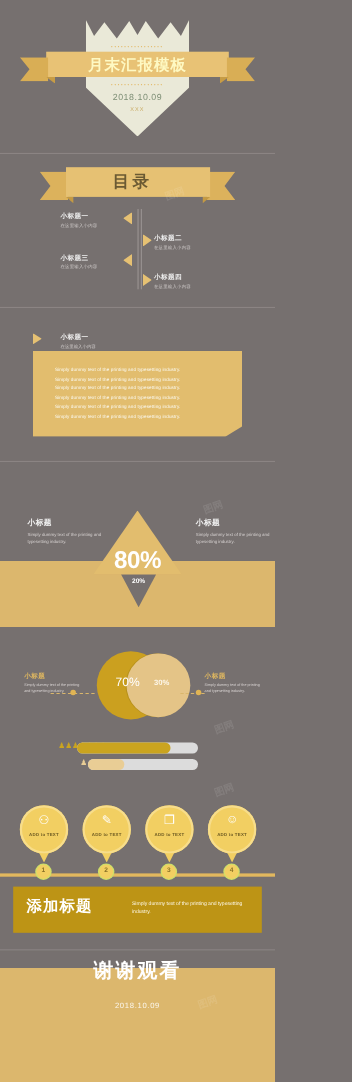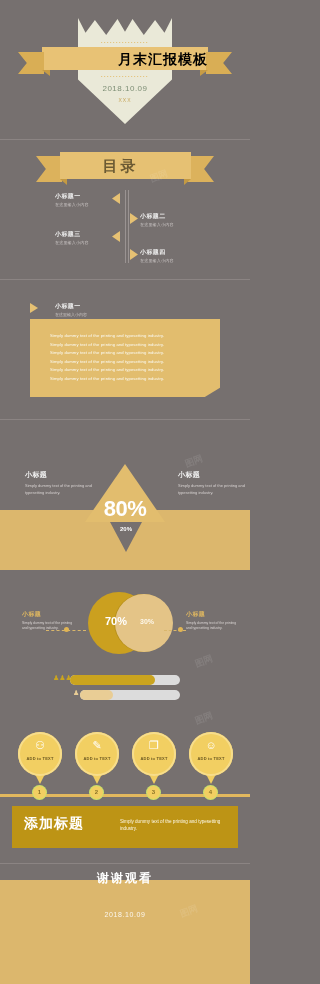--- a/index.html
+++ b/index.html
@@ -30,21 +30,21 @@
     background:#e8c275;
   }
   .ribbon-tail{position:absolute;top:52px;width:26px;height:22px;background:#d9ae55;}
   .tail-l{left:18px;clip-path:polygon(0 0,100% 0,100% 100%,0 100%,34% 50%);}
   .tail-r{left:206px;clip-path:polygon(0 0,100% 0,66% 50%,100% 100%,0 100%);}
   .tail-fold{position:absolute;top:70px;width:8px;height:6px;background:#c79c45;}
   .fold-l{left:42px;clip-path:polygon(0 0,100% 0,100% 100%);}
   .fold-r{left:200px;clip-path:polygon(0 0,100% 0,0 100%);}
   .cover-title{
     position:absolute;left:42px;top:48px;width:166px;height:22px;
-    line-height:22px;text-align:right;color:#000000;
+    line-height:22px;text-align:center;color:#fef9c3;
     font-size:14px;font-weight:bold;letter-spacing:1px;
   }
   .cover-date{position:absolute;left:0;top:84px;width:250px;text-align:center;
     color:#7e8f76;font-size:8px;letter-spacing:.5px;}
   .cover-sub{position:absolute;left:0;top:97px;width:250px;text-align:center;
     color:#c8a85e;font-size:5px;letter-spacing:1px;}
 
   
   .s2{height:140px;background:#76706f;}
   .cat-ribbon{position:absolute;left:60px;top:12px;width:131px;height:27px;background:#e6c173;}
@@ -94,21 +94,21 @@
   .side .d{font-size:4px;color:#d6d1d0;line-height:6.5px;margin-top:3px;}
   .side-l{left:25px;}
   .side-r{left:178px;}
 
   
   .s5{height:150px;background:#76706f;}
   .circA{position:absolute;left:88px;top:22px;width:62px;height:62px;border-radius:50%;background:#cba01f;}
   .lens{position:absolute;left:115px;top:24px;width:58px;height:58px;border-radius:50%;
     background:#e4c487;box-shadow:-1px 0 0 0 #b8911c;}
   .lab70{position:absolute;left:88px;top:45px;width:56px;text-align:center;color:#fff;
-    font-size:11px;font-weight:bold;}
+    font-size:11px;font-weight:normal;}
   .lab30{position:absolute;left:131px;top:48px;width:32px;text-align:center;color:#fdf7ea;
     font-size:7px;font-weight:bold;}
   .pieside{position:absolute;width:55px;top:40px;}
   .pieside .t{font-size:6px;font-weight:bold;color:#e0b860;letter-spacing:.4px;}
   .pieside .d{font-size:3.4px;color:#d8d3d2;line-height:5px;margin-top:2px;}
   .pieside-l{left:22px;text-align:left;}
   .pieside-r{left:186px;text-align:left;}
   .dotline{position:absolute;top:60px;height:1px;border-top:1px dashed #d9b66b;}
   .dl-l{left:46px;width:40px;}
   .dl-r{left:164px;width:22px;}
@@ -139,21 +139,21 @@
     background:#f2cf62;color:#8a7227;font-size:6px;font-weight:bold;text-align:center;
     line-height:13px;box-shadow:0 0 0 1px #c9e06a;}
   .band{position:absolute;left:12px;top:86px;width:226px;height:42px;background:#bd9415;}
   .band-title{position:absolute;left:24px;top:95px;color:#fff;font-size:14px;font-weight:bold;letter-spacing:1px;text-align:center;}
   .band-desc{position:absolute;left:120px;top:98px;width:110px;color:#fdf8e8;font-size:4.6px;line-height:7px;}
 
   
   .s7{height:119px;background:#76706f;position:relative;}
   .s7 .gold{position:absolute;left:0;top:15px;width:250px;height:104px;background:#dcb76d;}
   .thanks{position:absolute;left:0;top:5px;width:250px;text-align:center;color:#fff;
-    font-size:12px;font-weight:bold;letter-spacing:2px;}
+    font-size:18px;font-weight:bold;letter-spacing:2px;}
   .thanks-date{position:absolute;left:0;top:46px;width:250px;text-align:center;color:#fbf6ec;
     font-size:7px;letter-spacing:.6px;}
 
   .wm{position:absolute;color:rgba(255,255,255,.10);font-size:9px;
     transform:rotate(-20deg);pointer-events:none;font-weight:bold;}
 </style>
 </head>
 <body>
 
 <div class="page">

